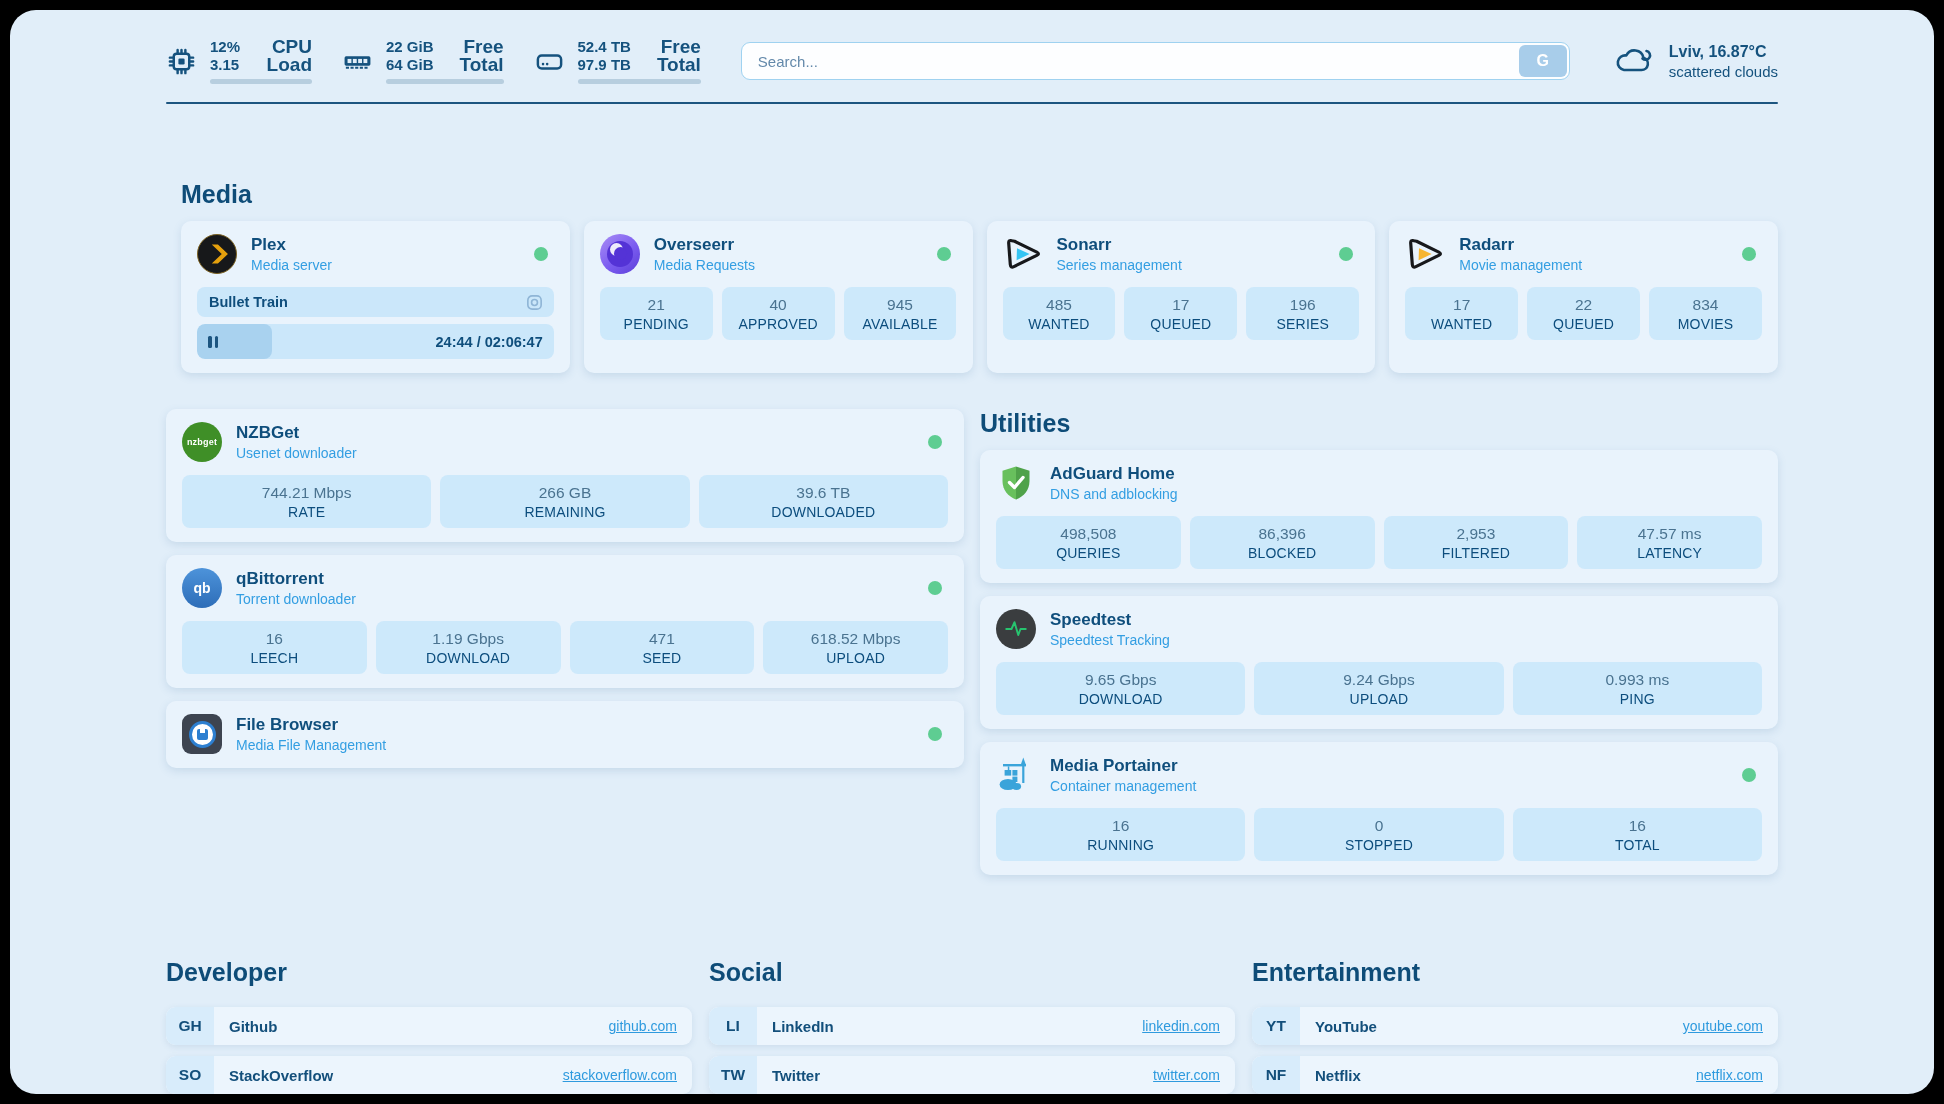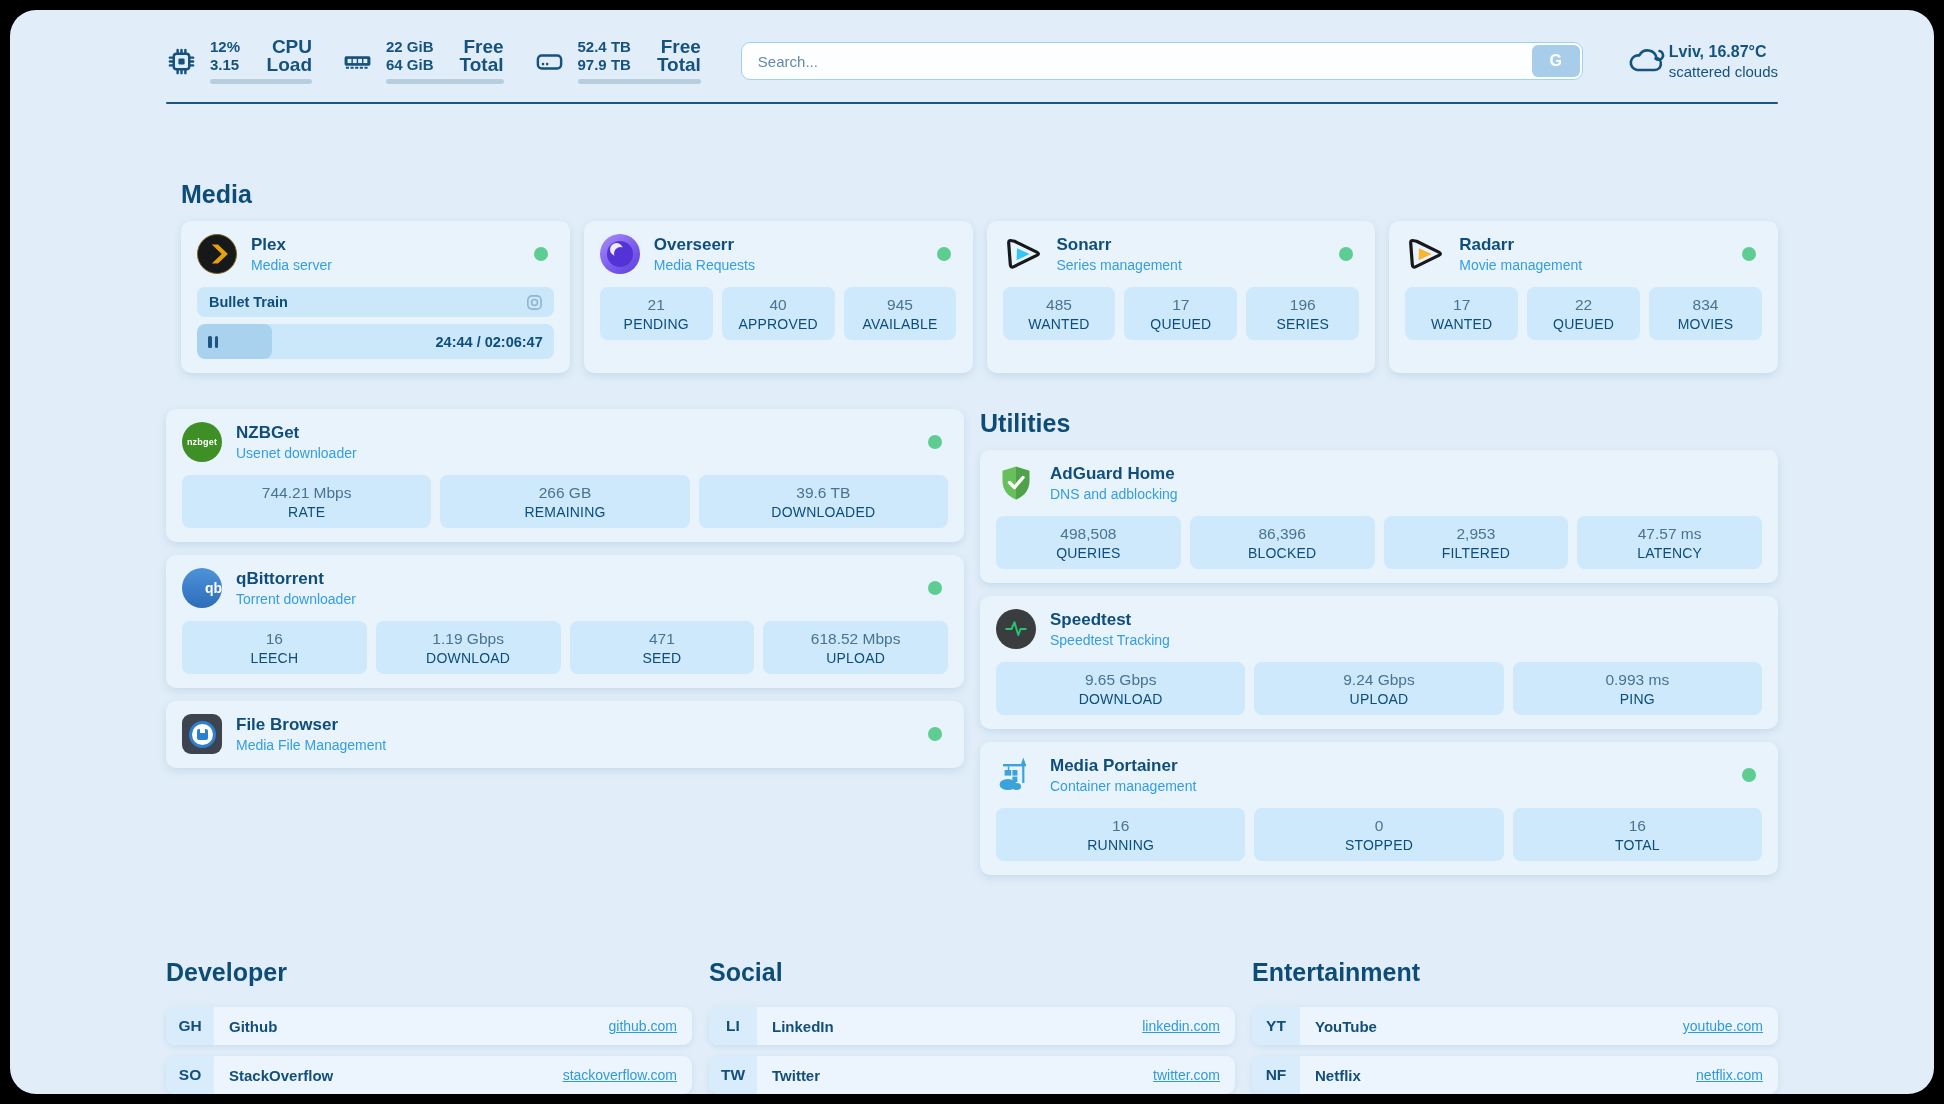--- a/index.html
+++ b/index.html
@@ -26,21 +26,21 @@
     width:100%; height:38px; border:1.5px solid #9fd2f0; border-radius:9px;
     background:#fdfeff; padding:0 60px 0 16px; font-size:15px; color:#1a5580;
     font-family:"Liberation Sans", sans-serif; outline:none;
   }
   .search::placeholder { color:#49759c; opacity:.85; }
   .gbtn {
     position:absolute; right:3px; top:3px; width:48px; height:32px; border-radius:6px;
     background:#a8cdea; color:#ffffff; font-size:16px; font-weight:700;
     display:flex; align-items:center; justify-content:center; cursor:pointer;
   }
-  .weather { display:flex; align-items:flex-end; }
+  .weather { display:flex; align-items:flex-end; gap:13px; }
   .w-line1 { font-size:16px; font-weight:600; color:#15527e; line-height:21px; }
   .w-line2 { font-size:15px; color:#15527e; line-height:19px; }
 
   .divider { height:2px; background:#1c5580; margin-top:18px; border-radius:1px; }
 
   
   h2.section-title { font-size:25px; font-weight:600; color:#0e4c78; }
   .sec-media { margin-top:76px;padding-left:15px; }
   .sec-media h2 { margin-bottom:12px; }
   .media-grid { display:grid; grid-template-columns:repeat(4,1fr); gap:14px; }
@@ -78,21 +78,21 @@
   
   .app-icon { width:40px; height:40px; flex:0 0 40px; position:relative; }
   .icon-circle { width:40px; height:40px; border-radius:50%; display:flex; align-items:center; justify-content:center; }
   .plex-circle { background:#17181a; border:1.5px solid #7d6323; }
   .ovs-circle { background:linear-gradient(140deg,#a98ef5 0%,#7b5cf0 55%,#5b3fd8 100%); position:relative; overflow:hidden; }
   .ovs-inner { position:absolute; left:7px; top:7px; width:26px; height:26px; border-radius:50%; background:#5433d6; }
   .ovs-glint { position:absolute; left:10px; top:9px; width:13px; height:13px; border-radius:50%; background:#ffffff; opacity:.9; }
   .ovs-cover { position:absolute; left:14px; top:13px; width:13px; height:13px; border-radius:50%; background:#5433d6; }
   .nzb-circle { background:#3f8f27; }
   .nzb-text { color:#fff; font-size:9px; font-weight:700; letter-spacing:.2px; }
-  .qb-circle { background:linear-gradient(180deg,#4d93da,#2d6db8);justify-content:flex-end; }
+  .qb-circle { background:linear-gradient(180deg,#4d93da,#2d6db8); }
   .qb-text { color:#fff; font-size:14px; font-weight:700; }
   .spd-circle { background:#3a3d3f; }
   .fb-square { width:40px; height:40px; border-radius:9px; background:#3d4450; display:flex; align-items:center; justify-content:center; }
   .fb-ring { width:27px; height:27px; border-radius:50%; background:#fff; border:3px solid #2d7fd0; display:flex; align-items:center; justify-content:center; }
   .fb-disk { width:11px; height:11px; border-radius:2px; background:#2d7fd0; position:relative; }
   .fb-disk::after { content:""; position:absolute; left:3px; top:0; width:5px; height:4px; background:#fff; }
 
   
   .links-grid { display:grid; grid-template-columns:repeat(3,1fr); gap:17px; margin-top:70px; padding-bottom:34px; align-items:start; }
   .links-grid h2 { margin-bottom:20px; }

